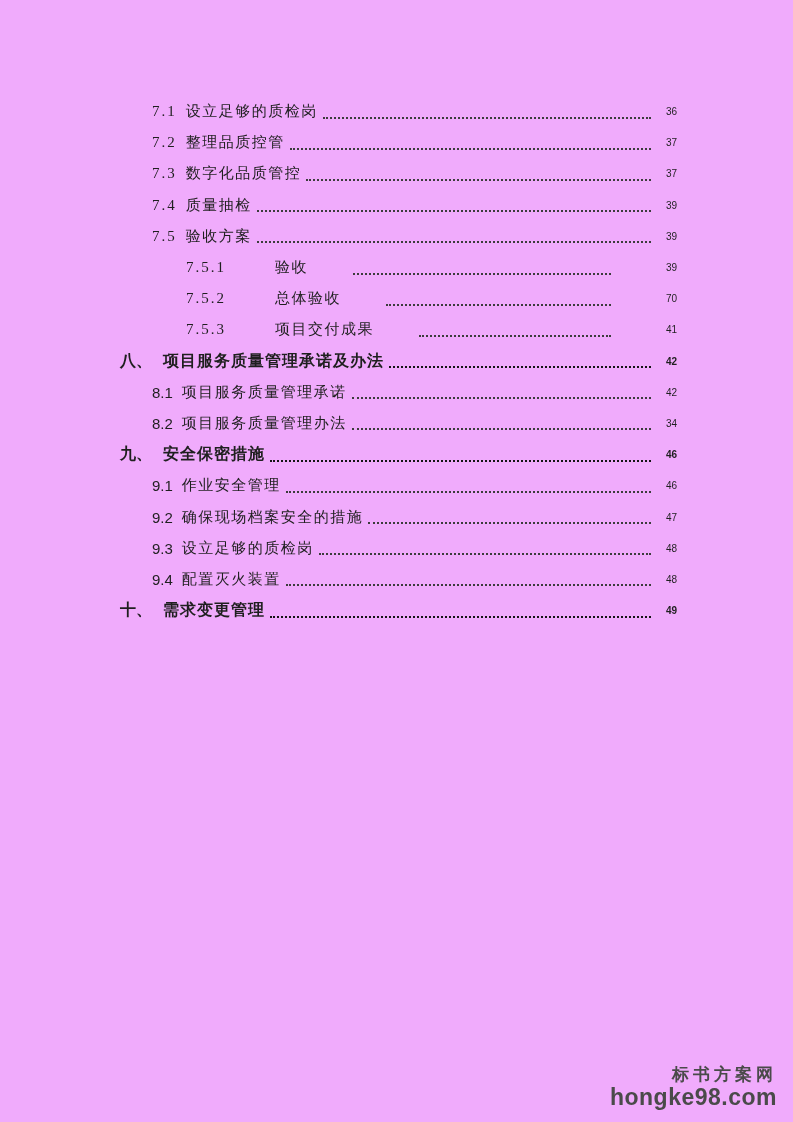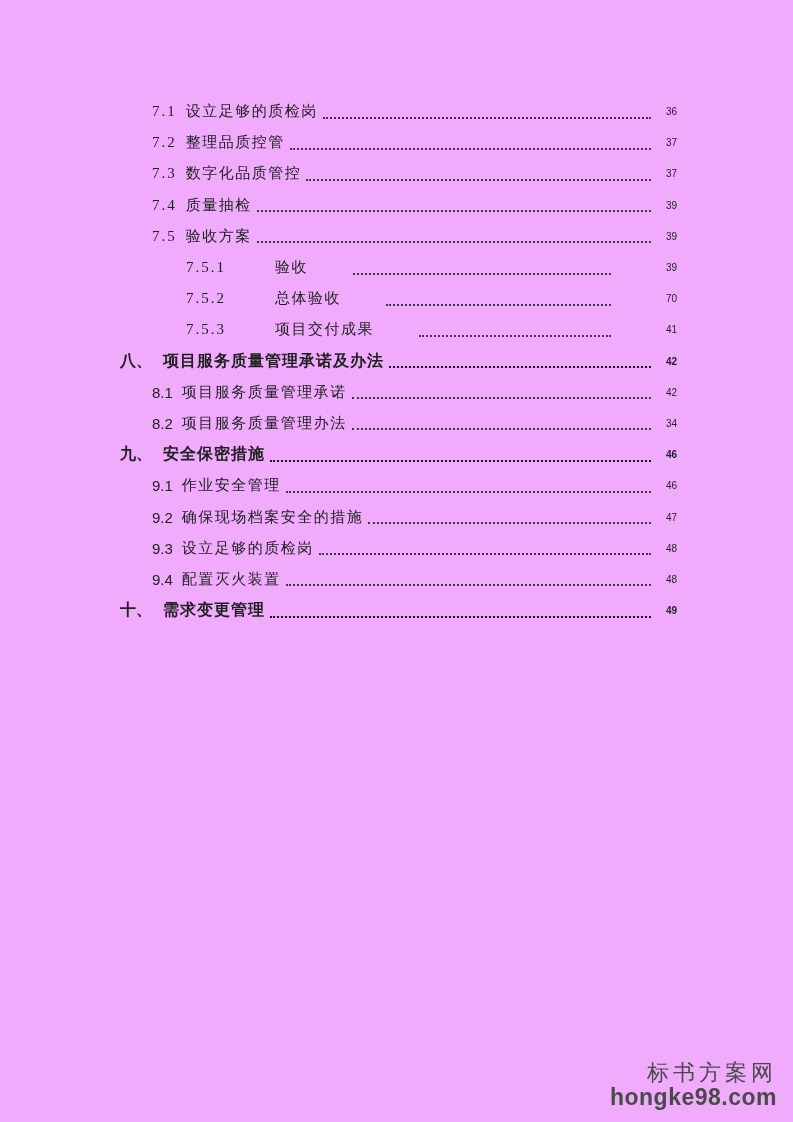--- a/index.html
+++ b/index.html
@@ -52,22 +52,22 @@
   }
   .lvl1 .pagenum { font-weight: bold; }
   .watermark {
     position: absolute;
     right: 16px; bottom: 12px;
     text-align: right;
     color: #4a4a4a;
     line-height: 1.1;
   }
   .wm-name {
-    font-weight: normal;
-    font-size: 22px;
+    font-weight: bold;
+    font-size: 17px;
     letter-spacing: 4px;
   }
   .wm-url {
     font-weight: bold;
     font-size: 23px;
     letter-spacing: 0.5px;
     margin-left: 40px;
   }
 </style>
 </head>

